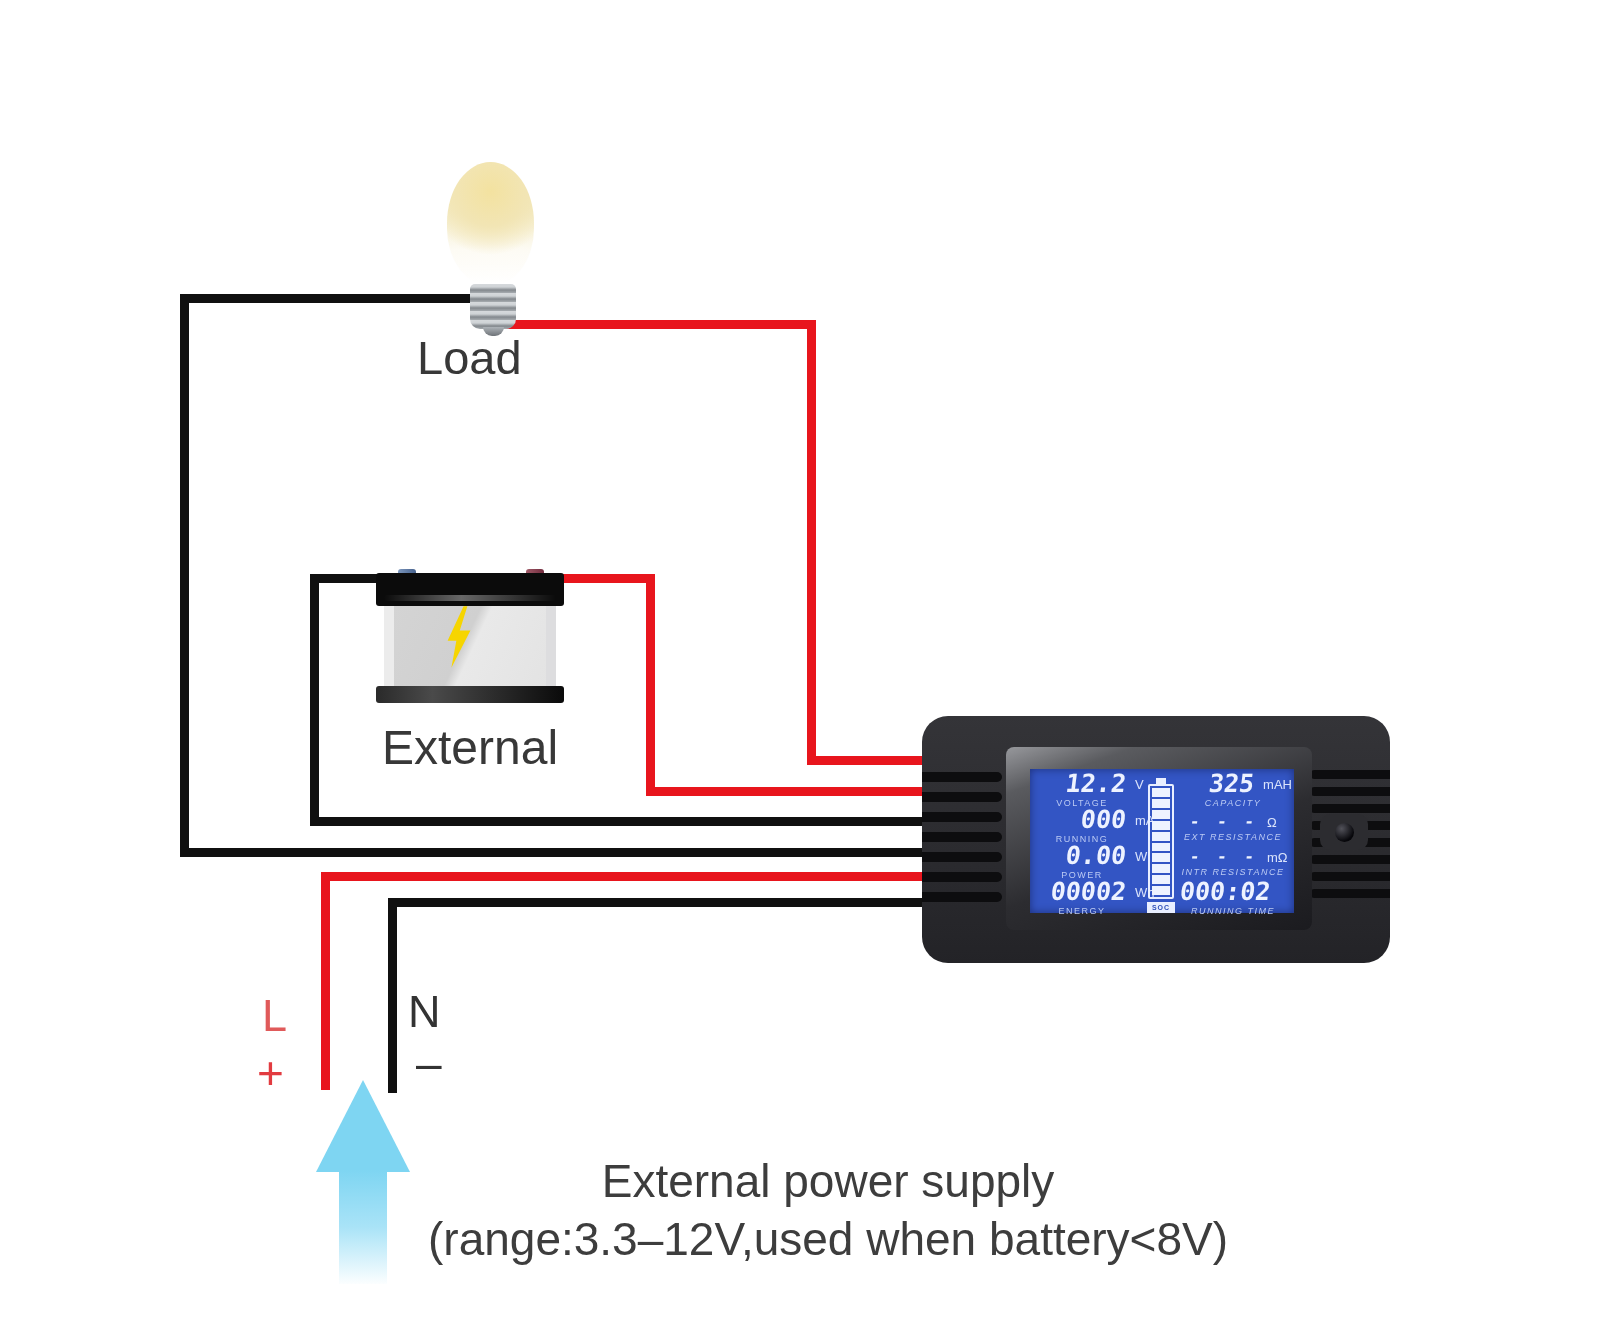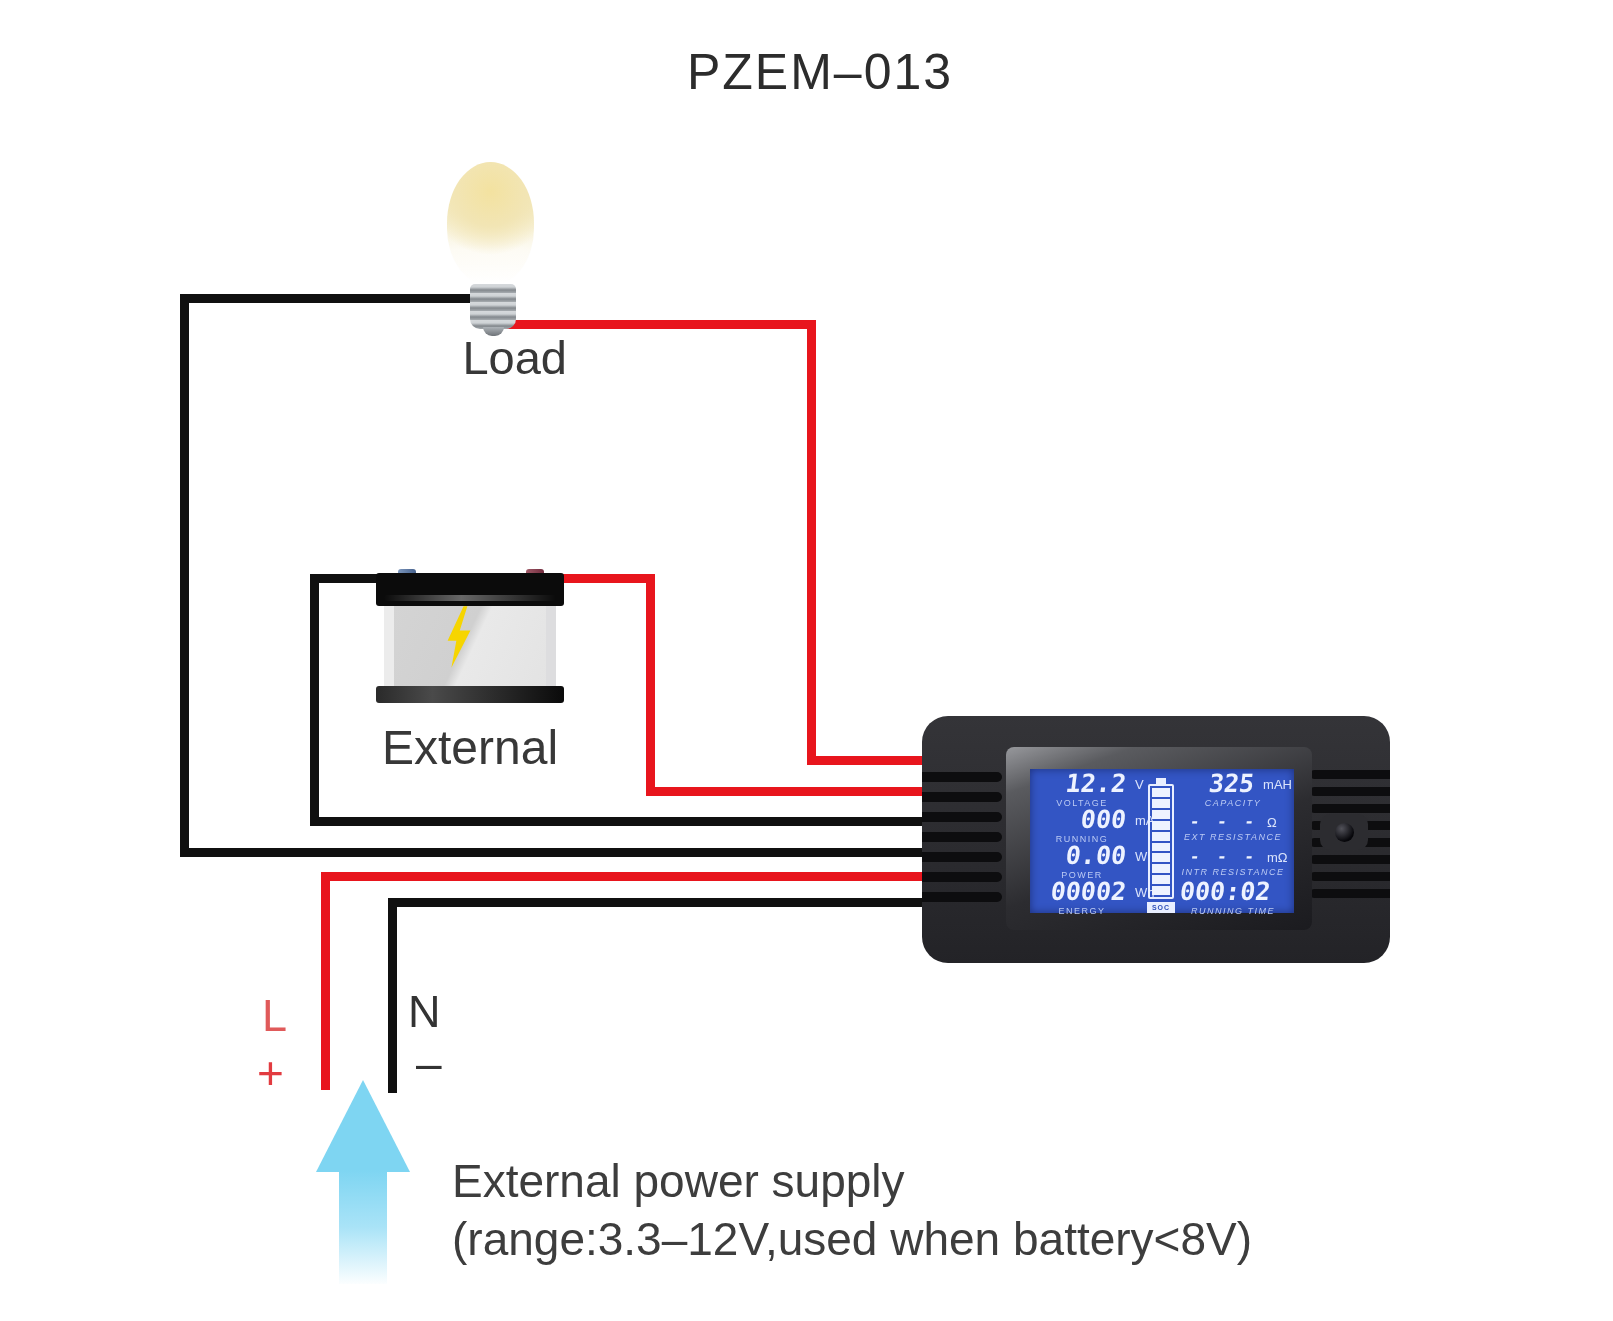--- a/index.html
+++ b/index.html
@@ -17,21 +17,21 @@
   
   .bulb-globe{position:absolute;left:447px;top:162px;width:87px;height:122px;z-index:2;
     border-radius:50% 50% 46% 46%;
     background:radial-gradient(circle at 50% 24%, #f3e2a0 0%, #f2e5b4 34%, rgba(255,255,255,0) 62%),
                linear-gradient(180deg,#eedf9e 0%,#f4ecc9 42%,#fdfbf4 72%,#ffffff 100%);}
   .bulb-base{position:absolute;left:470px;top:284px;width:46px;height:45px;z-index:2;
     border-radius:5px 5px 10px 10px;
     background:repeating-linear-gradient(180deg,#d6d9dc 0px,#cfd3d6 3px,#83888d 6px,#a7acb0 9px);}
   .bulb-tip{position:absolute;left:483px;top:327px;width:21px;height:9px;z-index:2;
     background:linear-gradient(180deg,#aeb3b8,#6e7378);border-radius:0 0 9px 9px;}
-  .load-label{position:absolute;left:417px;top:330px;width:150px;text-align:right;
+  .load-label{position:absolute;left:417px;top:330px;width:150px;text-align:left;
     font-size:47px;color:#383838;z-index:2;}
   
   .bat-term{position:absolute;width:18px;height:20px;top:569px;border-radius:3px;z-index:2;}
   .bat-term.neg{left:398px;background:linear-gradient(90deg,#7d97bd,#46618c);}
   .bat-term.pos{left:526px;background:linear-gradient(90deg,#a05a68,#722c3e);}
   .bat-cap{position:absolute;left:376px;top:573px;width:188px;height:33px;background:#0b0b0b;
     border-radius:3px;z-index:3;}
   .bat-cap::after{content:"";position:absolute;left:8px;right:8px;bottom:5px;height:6px;
     border-radius:4px;
     background:linear-gradient(90deg,rgba(255,255,255,0) 0%,rgba(255,255,255,.38) 45%,rgba(255,255,255,0) 100%);}
@@ -84,31 +84,30 @@
   .lab-plus{position:absolute;left:257px;top:1046px;font-size:46px;color:#e23b40;z-index:2;}
   .lab-N{position:absolute;left:408px;top:986px;font-size:45px;color:#333;z-index:2;}
   .lab-minus{position:absolute;left:416px;top:1036px;font-size:46px;color:#333;z-index:2;}
   
   .arrow-head{position:absolute;left:316px;top:1080px;width:0;height:0;z-index:1;
     border-left:47px solid transparent;border-right:47px solid transparent;
     border-bottom:92px solid var(--arrow_cyan);}
   .arrow-stem{position:absolute;left:339px;top:1170px;width:48px;height:114px;z-index:1;
     background:linear-gradient(180deg,var(--arrow_cyan) 0%,#a9e3f7 50%,rgba(230,247,253,.15) 100%);}
   
-  .note{position:absolute;left:452px;top:1152px;color:var(--text_dark);z-index:2;}
+  .note{position:absolute;left:428px;top:1152px;color:var(--text_dark);z-index:2;text-align:center;}
   .note .n1{font-size:46px;line-height:58px;}
   .note .n2{font-size:46px;line-height:58px;}
 </style>
 </head>
 <body>
 
 <div id="canvas">
 
   <div class="title">
-    <div class="t1">PZEM–013</div>
   </div>
 
   <div class="wire black" style="left:180px;top:294px;width:302px;height:9px;"></div>
   <div class="wire black" style="left:180px;top:294px;width:9px;height:563px;"></div>
   <div class="wire black" style="left:180px;top:848px;width:750px;height:9px;"></div>
 
   <div class="wire red" style="left:495px;top:320px;width:321px;height:9px;"></div>
   <div class="wire red" style="left:807px;top:320px;width:9px;height:445px;"></div>
   <div class="wire red" style="left:807px;top:756px;width:123px;height:9px;"></div>
 

